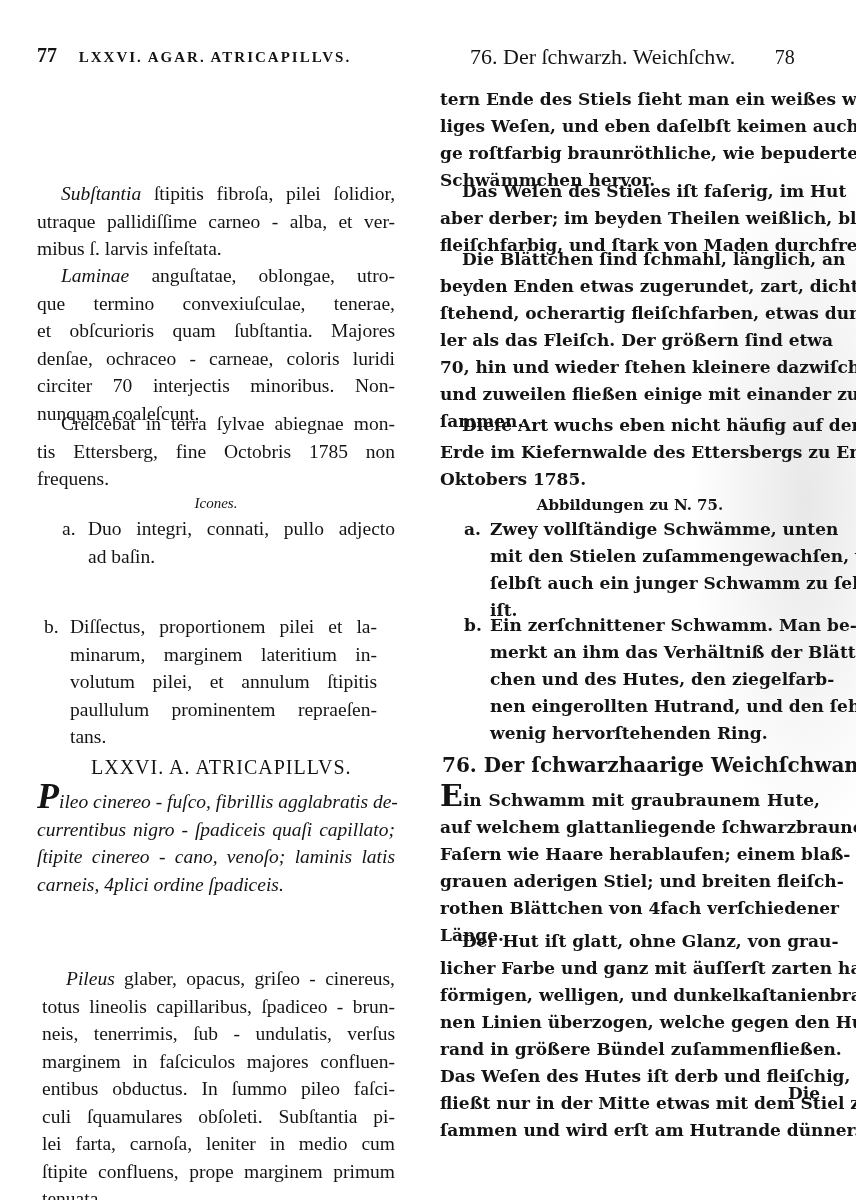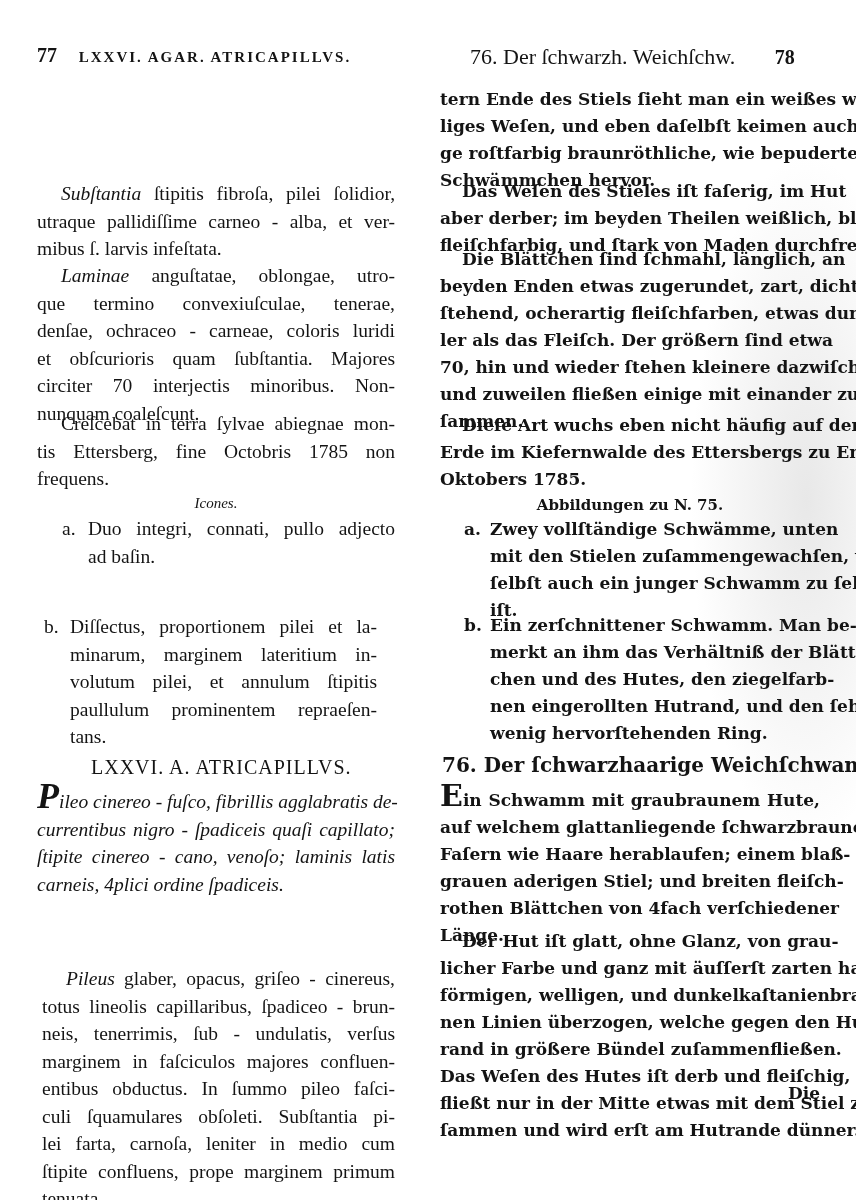--- a/index.html
+++ b/index.html
@@ -12,21 +12,21 @@
     background: radial-gradient(ellipse at 70% 50%, rgba(150,150,150,0.22), rgba(255,255,255,0) 70%);
     pointer-events: none;
   }
   .header {
     position: absolute; top: 44px; font-size: 17px; letter-spacing: 1px; white-space: nowrap;
   }
   .header.l { left: 37px; font-weight: bold; font-size: 15px; letter-spacing: 2px; }
   .header.r { left: 470px; font-size: 22px; letter-spacing: 0; }
   .header .pn { font-size: 20px; }
   .header.l .pn { margin-right: 16px; letter-spacing: 0; }
-  .header.r .pn { margin-left: 34px; font-weight: bold; }
+  .header.r .pn { margin-left: 34px; font-weight: normal; }
   .para { position: absolute; font-size: 19.5px; line-height: 27.5px; text-align: justify; }
   .para .line { display: block; white-space: nowrap; text-align: justify; text-align-last: justify; }
   .para .line.last { text-align-last: left; }
   .frak { font-family: "DejaVu Serif", serif; font-weight: bold; font-size: 17px; line-height: 27px; }
   .it { font-style: italic; }
   .center { text-align: center; }
   .heading-sp { position: absolute; font-size: 20px; letter-spacing: 1px; white-space: nowrap; }
   .dropcap { font-size: 36px; font-weight: bold; line-height: 20px; }
   .label { display: inline-block; width: 26px; }
   .indent { padding-left: 26px; }
@@ -43,22 +43,22 @@
 
 <div class="para" style="left:37px;top:180px;width:358px;">
   <span class="line" style="padding-left:24px;"><span class="it">Subſtantia</span> <span>ſtipitis fibroſa, pilei ſolidior,</span></span>
   <span class="line">utraque pallidiſſime carneo - alba, et ver-</span>
   <span class="line last">mibus ſ. larvis infeſtata.</span>
 </div>
 
 <div class="para" style="left:37px;top:262px;width:358px;">
   <span class="line" style="padding-left:24px;"><span class="it">Laminae</span> <span>anguſtatae, oblongae, utro-</span></span>
   <span class="line">que termino convexiuſculae, tenerae,</span>
+  <span class="line">et obſcurioris quam ſubſtantia. Majores</span>
   <span class="line">denſae, ochraceo - carneae, coloris luridi</span>
-  <span class="line">et obſcurioris quam ſubſtantia. Majores</span>
   <span class="line">circiter 70 interjectis minoribus. Non-</span>
   <span class="line last">nunquam coaleſcunt.</span>
 </div>
 
 <div class="para" style="left:37px;top:410px;width:358px;">
   <span class="line" style="padding-left:24px;">Creſcebat in terra ſylvae abiegnae mon-</span>
   <span class="line">tis Ettersberg, fine Octobris 1785 non</span>
   <span class="line last">frequens.</span>
 </div>
 

